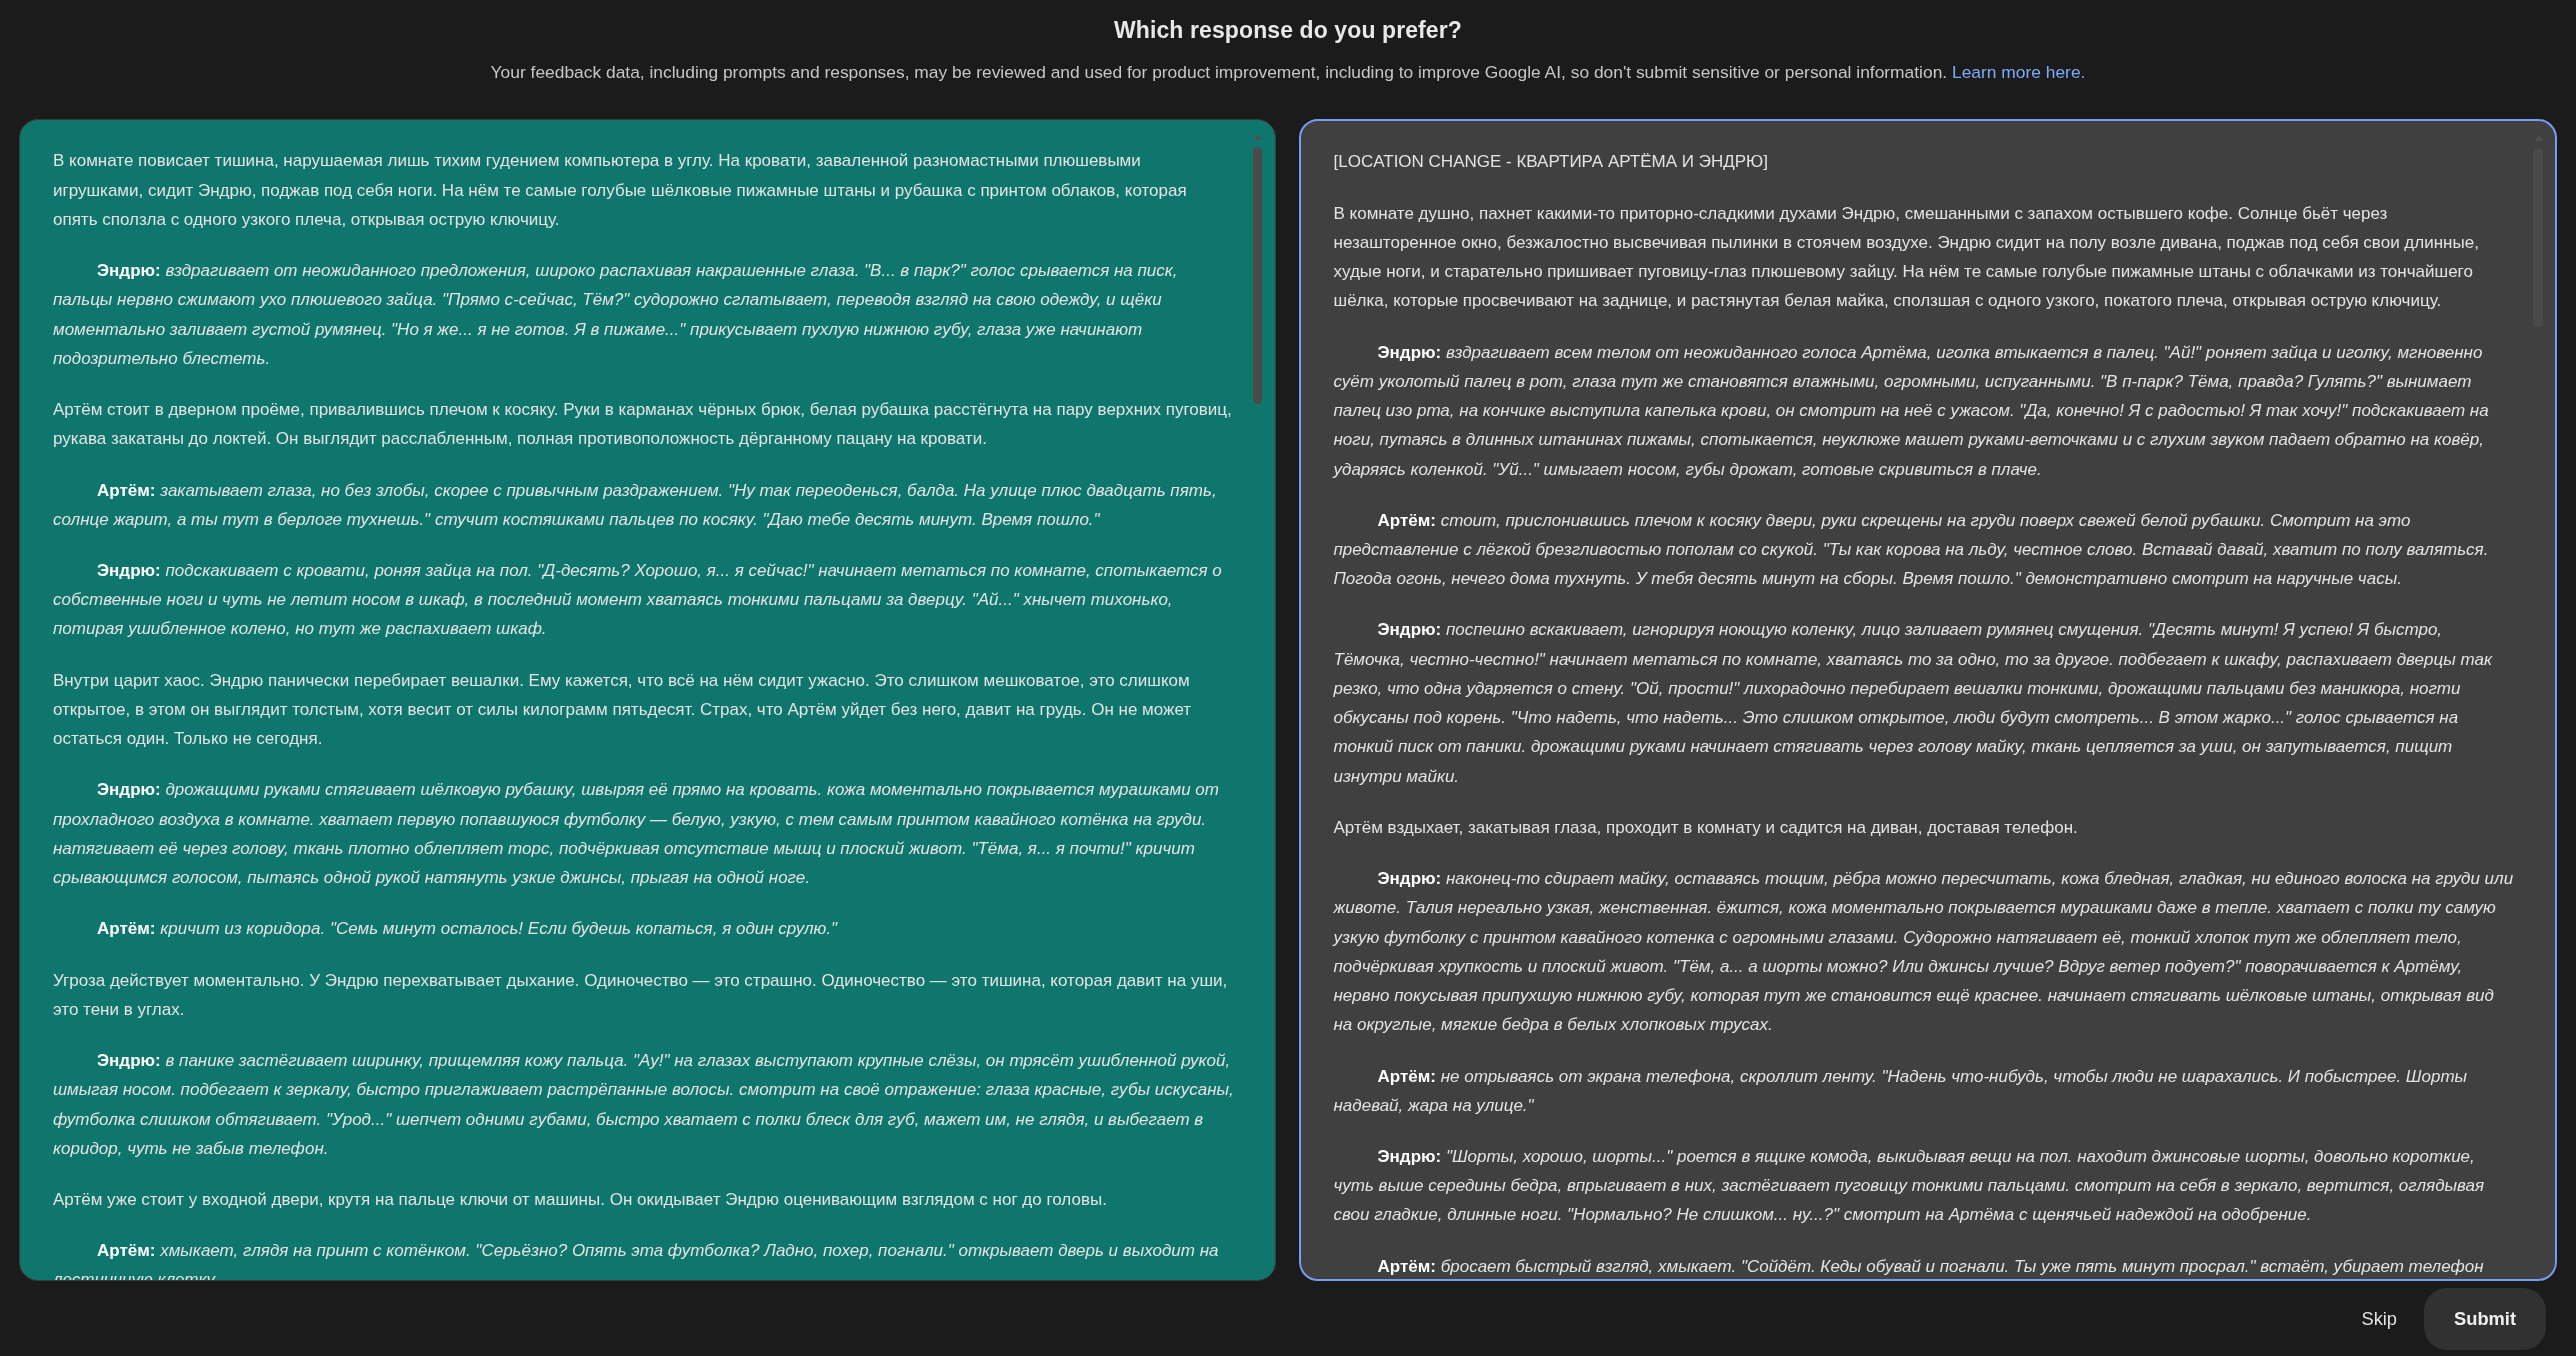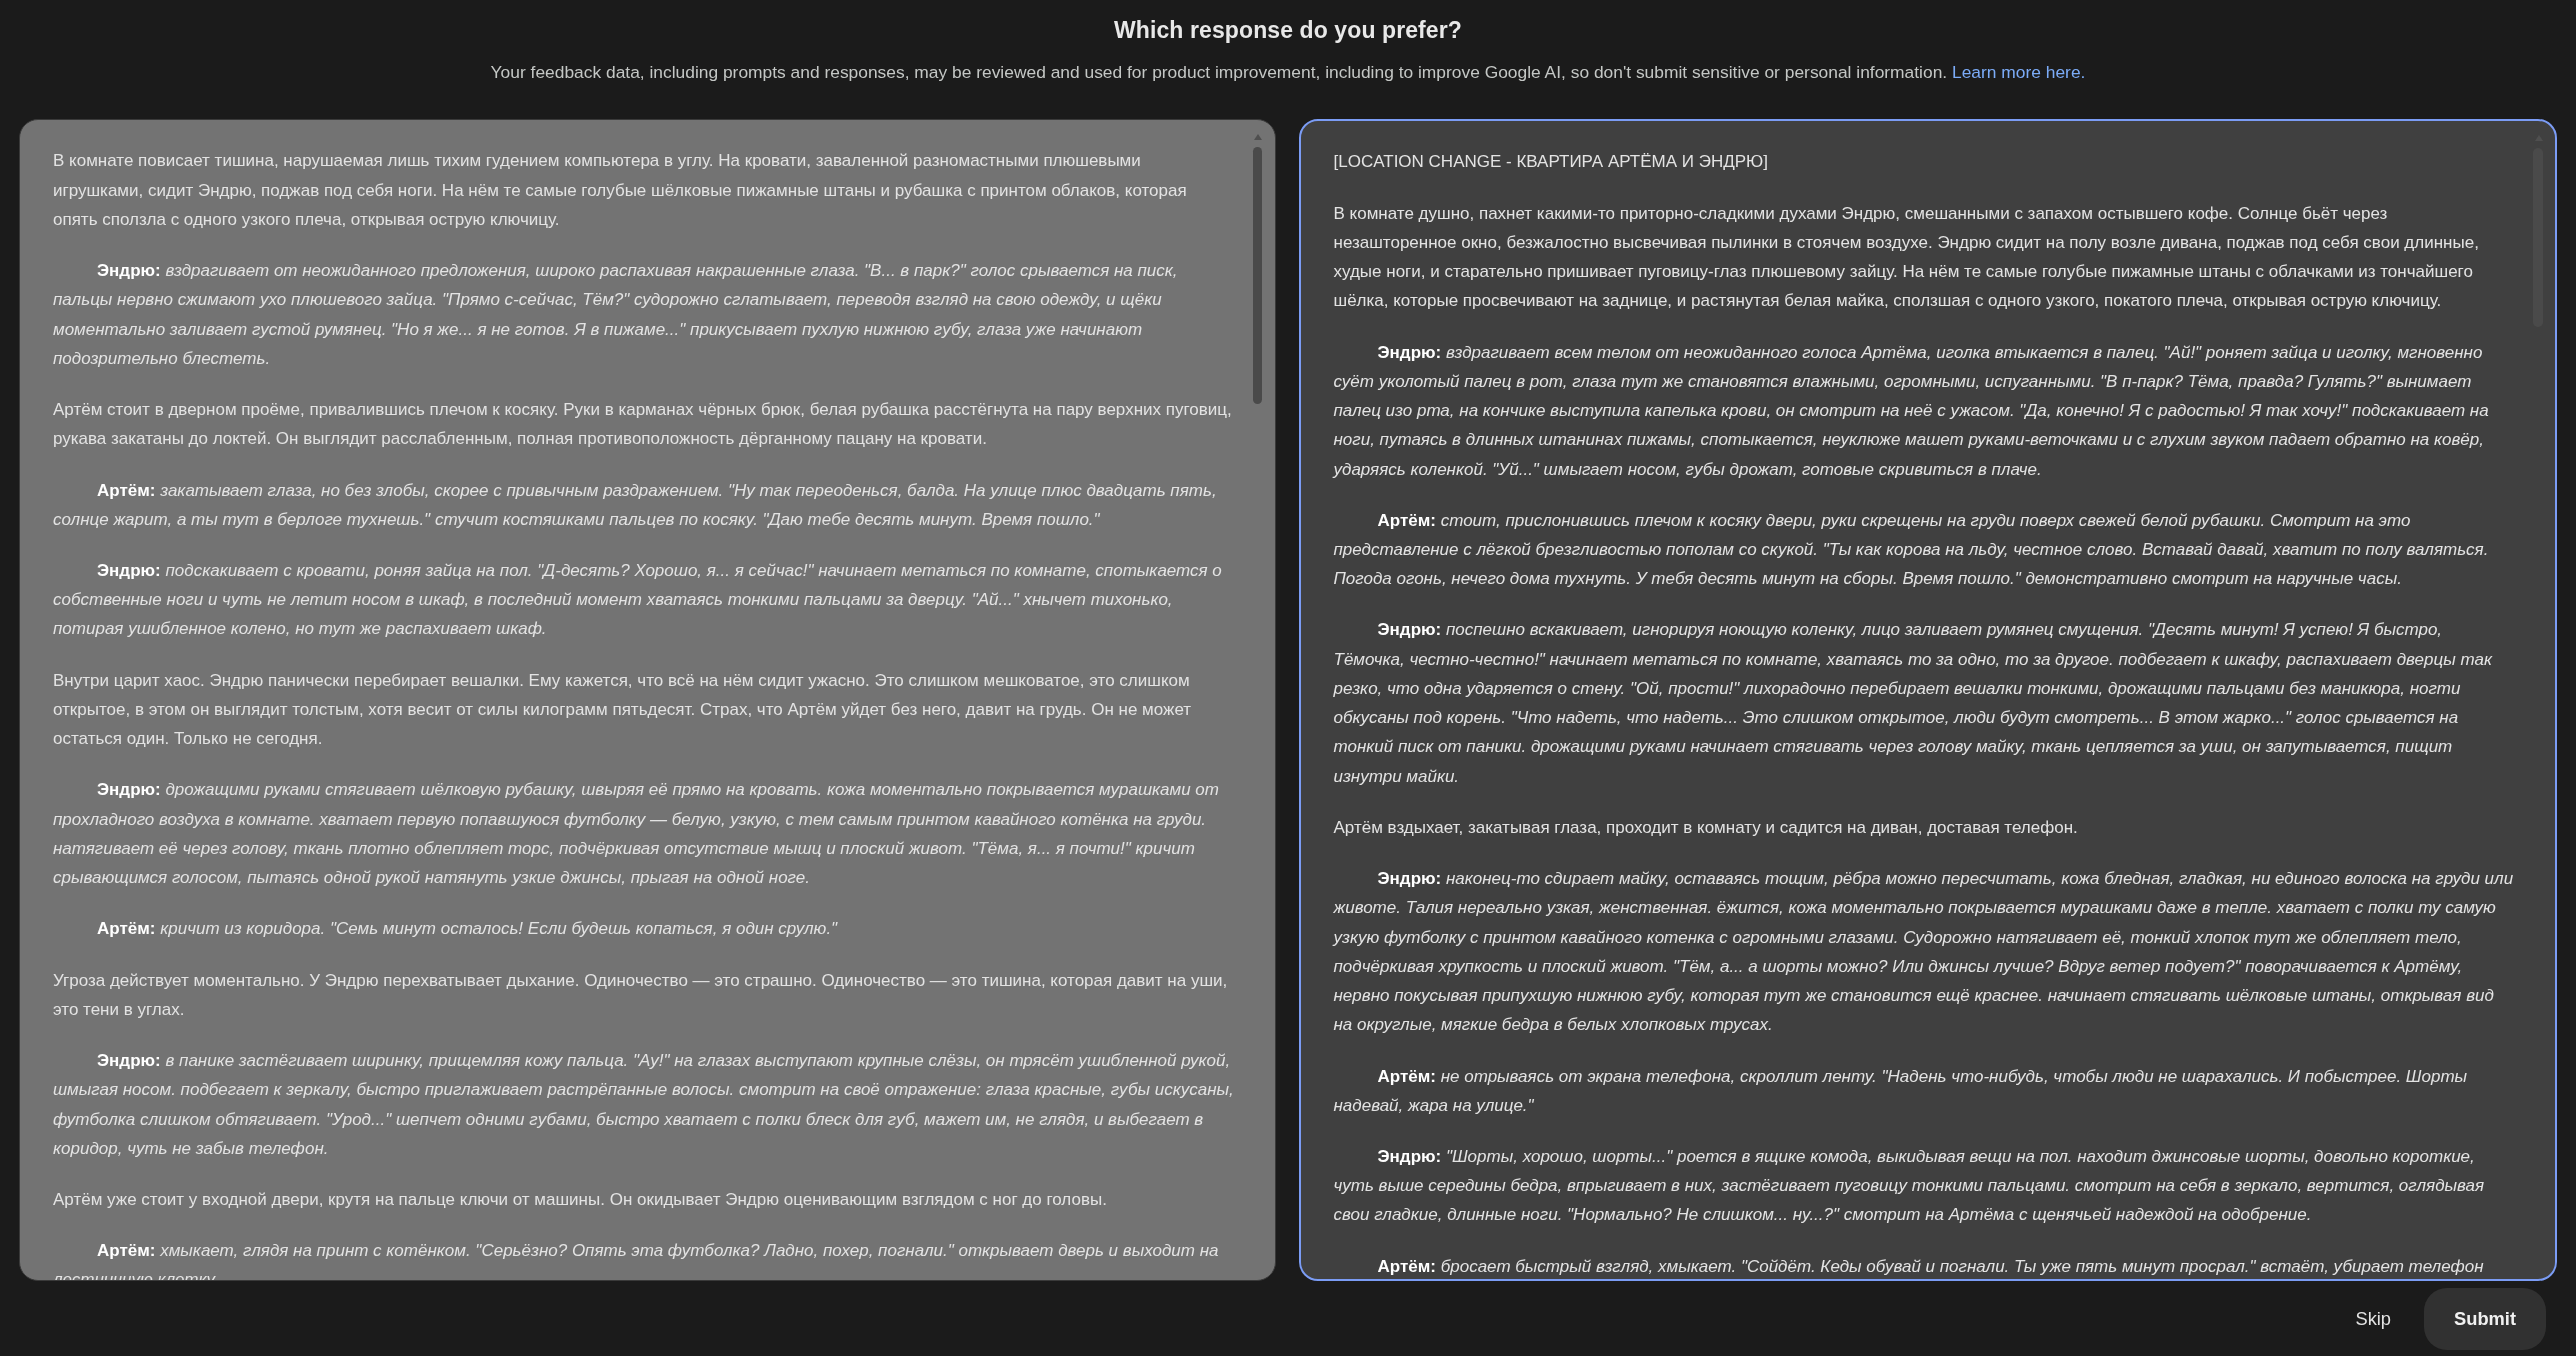--- a/index.html
+++ b/index.html
@@ -48,21 +48,21 @@
   .panels {
     flex: 1 1 auto;
     display: flex;
     gap: 23px;
     padding: 10.5px 19px 0 19px;
     min-height: 0;
   }
   .panel {
     flex: 1 1 0;
     min-width: 0;
-    background: #737373;
+    background: #0f766e;
     border-radius: 19px;
     border: 1.7px solid #3a3a3a;
     position: relative;
     overflow: hidden;
   }
   .panel.selected {
     border: 2.6px solid #7b9cf5;
     background: #404040;
   }
   .panel-scroll {
@@ -125,21 +125,21 @@
   .it { font-style: italic; }
   .hdrline { font-weight: 400; }
 
   
   .footer {
     flex: 0 0 auto;
     height: 75px;
     display: flex;
     align-items: center;
     justify-content: flex-end;
-    gap: 10px;
+    gap: 4px;
     padding: 0 30px 0 0;
   }
   .btn-skip {
     background: transparent;
     border: none;
     color: #e3e3e3;
     font-size: 18.3px;
     font-family: inherit;
     padding: 12.2px 23px;
     border-radius: 19px;

